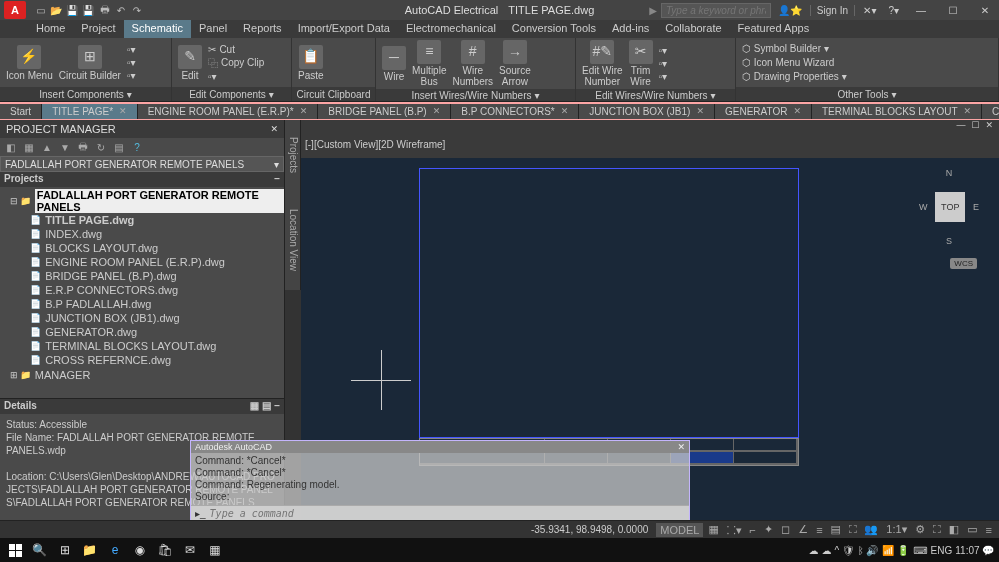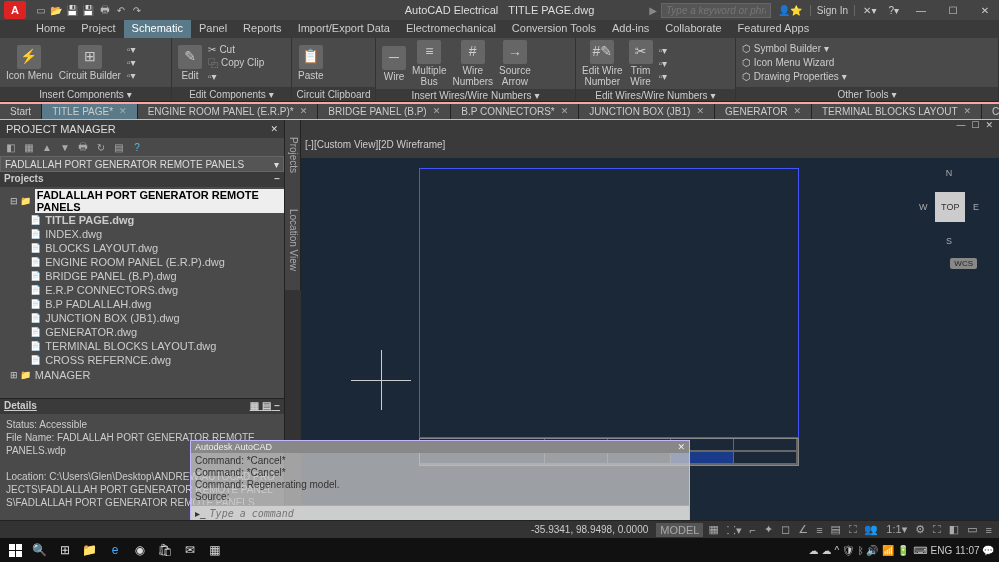--- a/index.html
+++ b/index.html
@@ -46,21 +46,21 @@
   .pm-toolbar { height:18px; padding:2px 4px; display:flex; gap:4px; align-items:center;}
   .pm-toolbar span { width:14px; height:14px; font-size:10px; display:inline-flex; align-items:center; justify-content:center; color:#aaa;}
   .pm-combo { height:16px; background:#555; border:1px solid #666; padding:1px 4px; font-size:10px; color:#ddd; display:flex; justify-content:space-between; align-items:center;}
   .pm-sect { height:15px; background:#3a3a3a; padding:1px 4px; font-weight:bold; font-size:10px; display:flex; justify-content:space-between;}
   .pm-tree { flex:1; overflow:auto; padding:2px 0 2px 10px; font-size:11px;}
   .tree-root { background:#eee; color:#000; font-weight:bold; padding:0 2px; display:inline-block;}
   .tree-item { padding:1px 0 1px 20px; display:flex; align-items:center; gap:4px; cursor:pointer;}
   .tree-item.bold { font-weight:bold;}
   .fico { color:#d4a94a; font-size:9px;}
   .pm-details { height:140px; border-top:1px solid #222;}
-  .pm-details-hdr { height:15px; background:#3a3a3a; padding:1px 4px; font-weight:bold; font-size:10px; display:flex; justify-content:space-between;text-decoration:underline;}
+  .pm-details-hdr { height:15px; background:#3a3a3a; padding:1px 4px; font-weight:bold; font-size:10px; display:flex; justify-content:space-between;}
   .pm-details-body { padding:4px 6px; font-size:10px; color:#ccc; line-height:1.3; overflow:hidden;}
 
   
   .sidetab { width:16px; background:#444; writing-mode:vertical-rl; text-align:center; font-size:10px; color:#aaa; padding:6px 1px; border-right:1px solid #222;}
 
   
   .canvas-wrap { flex:1; position:relative; display:flex; flex-direction:column;}
   .view-label { height:14px; background:#3a3a3a; font-size:10px; padding:19px 4px; color:#ccc;}
   .canvas { flex:1; background:#1a2838; position:relative; overflow:hidden;}
   .drawing-frame { position:absolute; left:118px; top:10px; width:380px; height:270px; border:1px solid #4455ff;}

